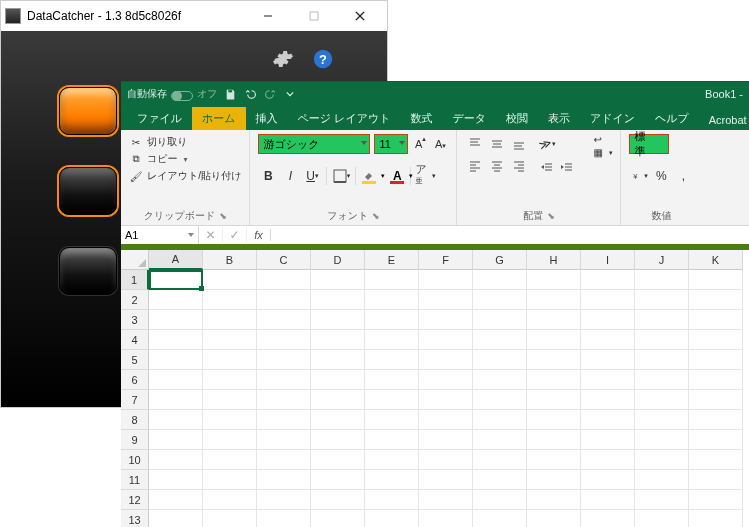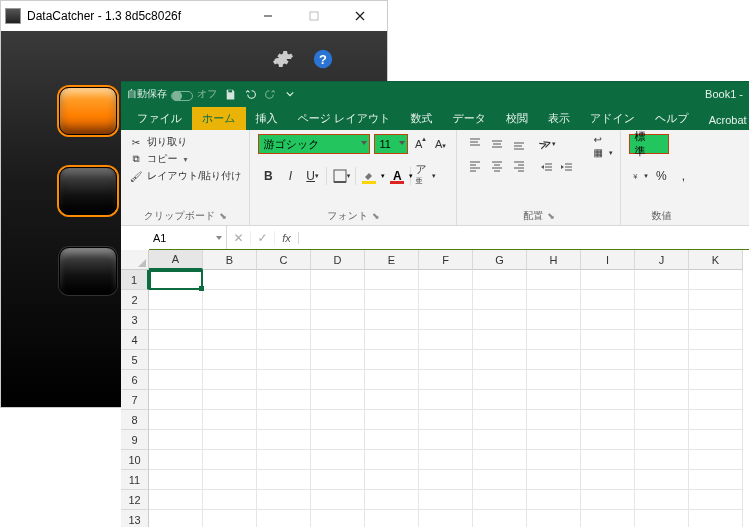--- a/index.html
+++ b/index.html
@@ -64,21 +64,21 @@
   .rb-align-cell { display:flex; align-items:center; justify-content:center;}
   .rb-align-cell svg { width:14px; height:14px;}
   .rb-wrapcol { display:flex; flex-direction:column; gap:2px; margin-left:8px;}
   .rb-wrapitem { display:flex; align-items:center; gap:4px; font-size:10px; color:#333;}
 
   .rb-num-row1 { display:flex; gap:4px; align-items:center;}
   .rb-num-select { width:40px;}
   .rb-num-row2 { display:flex; gap:2px; margin-top:4px;}
 
   
-  .xl-namebar { height:24px; border-bottom:1px solid #4d7c0f; display:flex; align-items:stretch;margin-left:28px;}
+  .xl-namebar { height:24px; border-bottom:6px solid #4d7c0f; display:flex; align-items:stretch;}
   .xl-namebox { width:78px; border-right:1px solid #d8d8d8; font-size:11px; padding:3px 4px; display:flex; align-items:center; justify-content:space-between;}
   .xl-namebox .caret { border-left:3px solid transparent; border-right:3px solid transparent; border-top:4px solid #888;}
   .xl-fx-btns { display:flex; align-items:center;}
   .xl-fx-btn { width:24px; display:flex; align-items:center; justify-content:center; color:#aaa; font-size:12px; border-right:1px solid #eee;}
   .xl-fx-label { width:24px; display:flex; align-items:center; justify-content:center; font-style:italic; font-size:11px; color:#555; border-right:1px solid #d8d8d8;}
   .xl-formula { flex:1; font-size:11px; padding:3px 4px;}
 
   
   .xl-grid { position:relative; height: calc(100% - 24px - 24px - 96px - 24px); overflow:hidden;}
   .xl-corner { position:absolute; left:0; top:0; width:28px; height:20px; background:#f3f3f3; border-right:1px solid #ccc; border-bottom:1px solid #ccc;}

